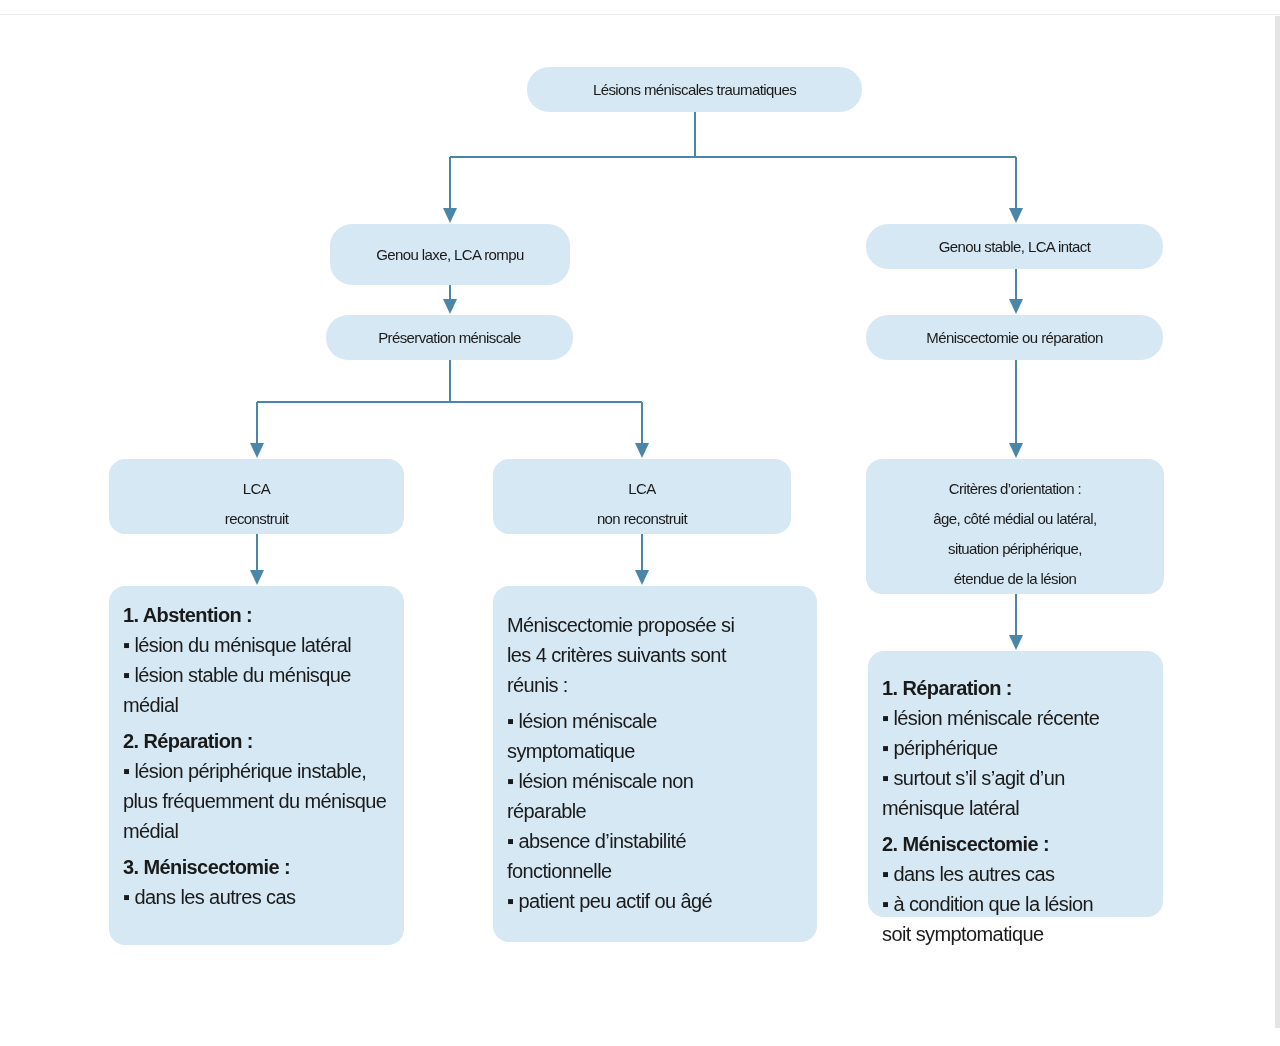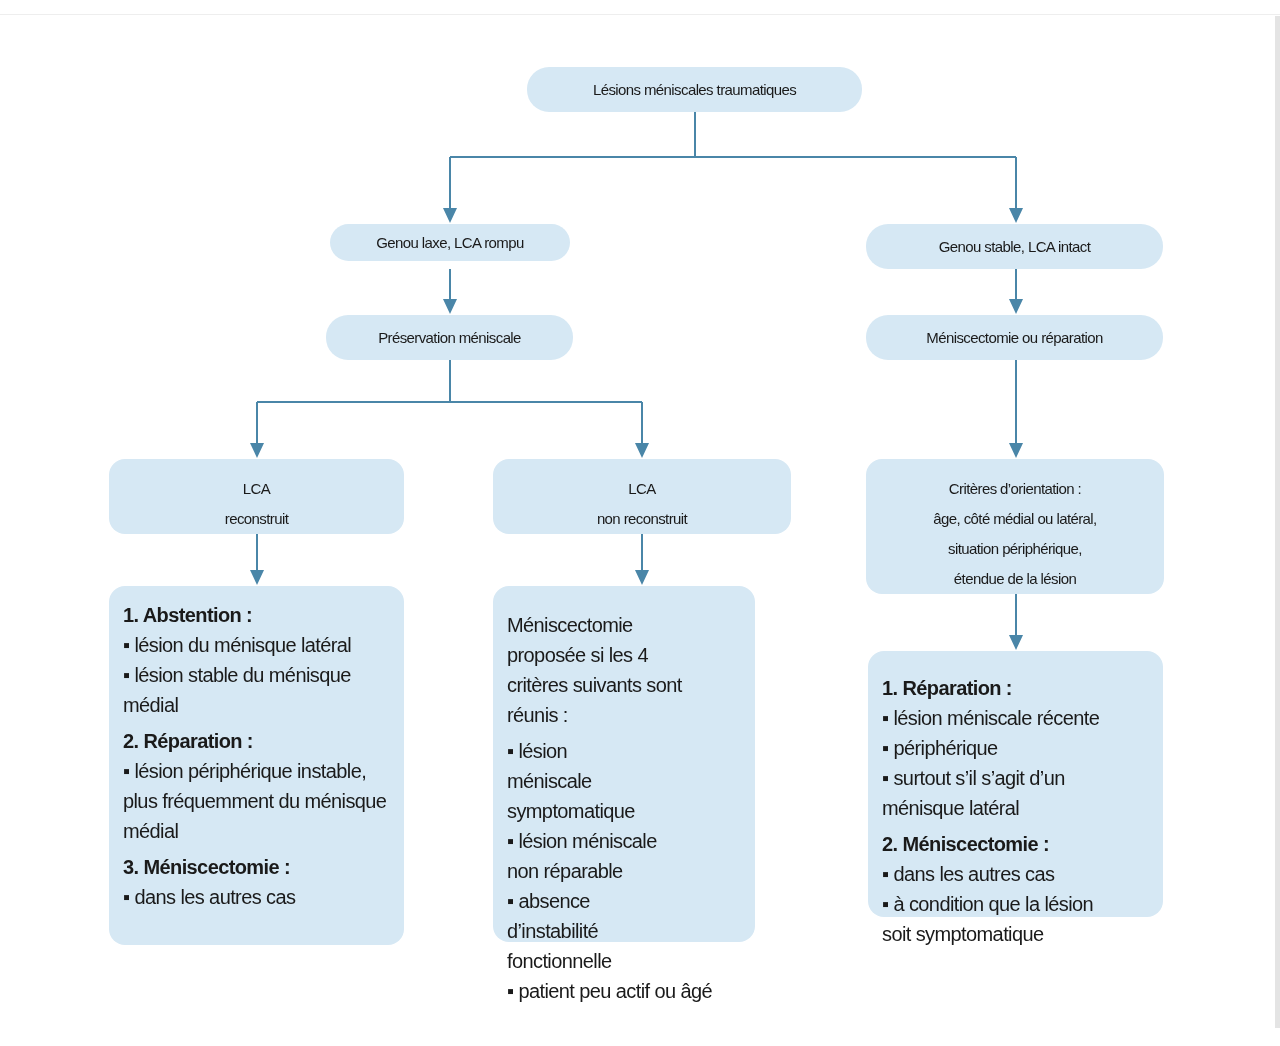--- a/index.html
+++ b/index.html
@@ -72,21 +72,21 @@
     <path d="M635,570 L649,570 L642,585 Z"></path>
     <path d="M1009,443 L1023,443 L1016,458 Z"></path>
     <path d="M1009,635 L1023,635 L1016,650 Z"></path>
   </g>
 </svg>
 
 <div class="box pill" style="left:527px; top:67px; width:335px; height:45px;">
   <span>Lésions méniscales traumatiques</span>
 </div>
 
-<div class="box pill" style="left:330px; top:224px; width:240px; height:37px;">
+<div class="box pill" style="left:330px; top:224px; width:240px; height:61px;">
   <span>Genou laxe, LCA rompu</span>
 </div>
 <div class="box pill" style="left:326px; top:315px; width:247px; height:45px;">
   <span>Préservation méniscale</span>
 </div>
 <div class="box rounded" style="left:109px; top:459px; width:295px; height:75px;">
   <span class="line">LCA</span>
   <span class="line">reconstruit</span>
 </div>
 <div class="box rounded" style="left:493px; top:459px; width:298px; height:75px;">
@@ -103,21 +103,21 @@
   <div class="section">
     <div class="heading">2. Réparation :</div>
     <div class="bullet">lésion périphérique instable, plus fréquemment du ménisque médial</div>
   </div>
   <div class="section">
     <div class="heading">3. Méniscectomie :</div>
     <div class="bullet">dans les autres cas</div>
   </div>
 </div>
 
-<div class="detail" style="left:493px; top:586px; width:262px; height:356px; padding-top:24px;">
+<div class="detail" style="left:493px; top:586px; width:324px; height:356px; padding-top:24px;">
   <div class="intro" style="padding-right:40px;">Méniscectomie proposée si les 4 critères suivants sont réunis :</div>
   <div class="bullet" style="padding-right:100px;">lésion méniscale symptomatique</div>
   <div class="bullet" style="padding-right:70px;">lésion méniscale non réparable</div>
   <div class="bullet" style="padding-right:60px;">absence d’instabilité fonctionnelle</div>
   <div class="bullet">patient peu actif ou âgé</div>
 </div>
 
 <div class="box pill" style="left:866px; top:224px; width:297px; height:45px;">
   <span>Genou stable, LCA intact</span>
 </div>

